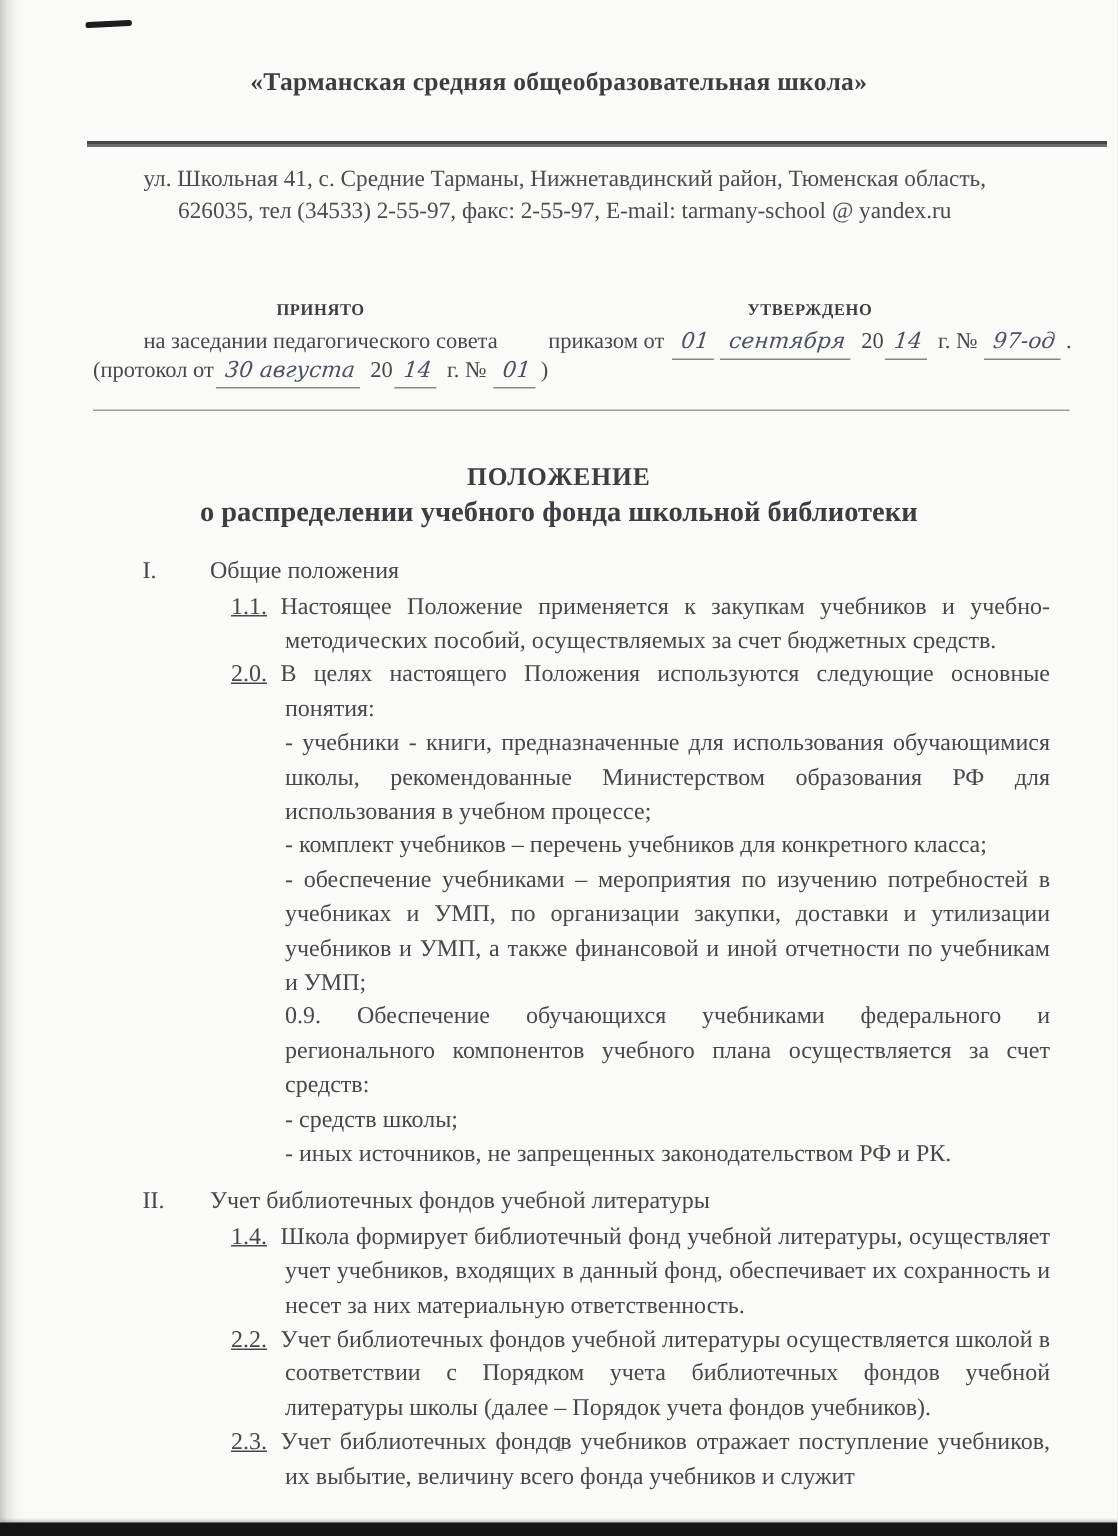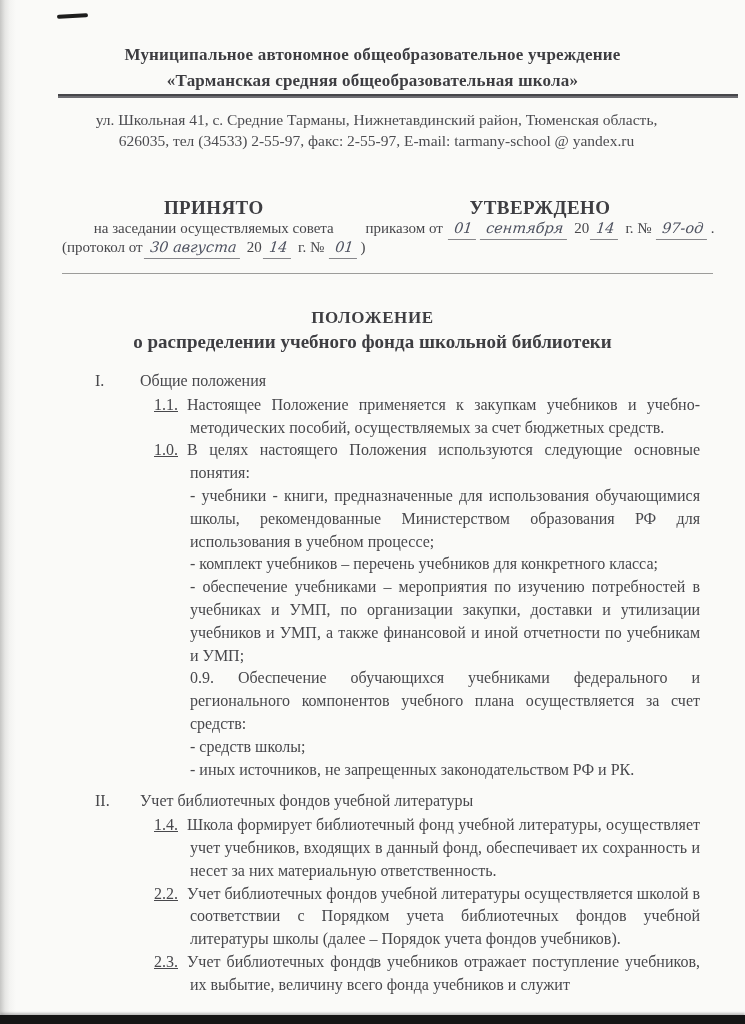--- a/index.html
+++ b/index.html
@@ -11,21 +11,21 @@
   }
   .scan-dash{position:absolute;left:57px;top:14px;width:31px;height:4px;background:#1d1d1d;border-radius:2px;transform:rotate(-3deg);}
   .org{position:absolute;top:42px;left:10px;right:10px;text-align:center;font-weight:bold;font-size:17px;line-height:26px;color:#3d3d41;letter-spacing:.2px;}
   .rule-double{position:absolute;top:94px;left:58px;width:680px;height:2px;background:#46464a;border-bottom:2px solid #6d6d72;box-shadow:0 4px 0 -2px #8b8b90;}
   .address{position:absolute;top:109px;left:30px;right:22px;text-align:center;font-size:15.5px;line-height:21px;color:#4c4c50;}
   .approve{position:absolute;top:192px;left:62px;width:651px;height:81px;border-bottom:1px solid #9c9c9a;display:flex;}
   .acol{box-sizing:border-box;padding-top:6px;text-align:center;font-size:15px;line-height:19px;}
   .acol.left{width:317px;}
   .vdiv{width:1px;background:#9c9c9a;height:81px;}
   .acol.right{flex:1;}
-  .atitle{font-weight:bold;font-size:19px;letter-spacing:.4px;color:#3e3e42;margin-bottom:2px;}
+  .atitle{font-weight:bold;font-size:11px;letter-spacing:.4px;color:#3e3e42;margin-bottom:2px;}
   .aline{white-space:nowrap;}
   .hand{
     display:inline-block;font-family:"DejaVu Serif",serif;font-style:italic;
     color:#4e5260;border-bottom:1px solid #86868a;padding:0 5px 1px;margin:0 2px;
     font-size:14.5px;transform:skewX(-6deg);
   }
   .title-block{position:absolute;top:306px;left:0;right:0;text-align:center;color:#3e3e42;}
   .dtitle{font-weight:bold;font-size:17px;line-height:24px;letter-spacing:.6px;}
   .dsub{font-weight:bold;font-size:19px;line-height:23px;}
   .docbody{position:absolute;top:370px;left:0;right:0;font-size:16px;line-height:22.8px;color:#48484c;}
@@ -39,35 +39,34 @@
   .bottom-strip{position:absolute;left:0;bottom:0;width:745px;height:9px;background:#151515;box-shadow:0 -2px 2px rgba(120,120,120,.45);}
 </style>
 </head>
 <body>
 
 <div class="page">
 
   <div class="scan-dash"></div>
 
   <div class="org">
-    <div>Муниципальное автономное общеобразовательное учреждение</div>
     <div>«Тарманская средняя общеобразовательная школа»</div>
   </div>
 
   <div class="rule-double"></div>
 
   <div class="address">
     <div>ул. Школьная 41, с. Средние Тарманы, Нижнетавдинский район, Тюменская область,</div>
     <div>626035, тел (34533) 2-55-97, факс: 2-55-97, E-mail: tarmany-school @ yandex.ru</div>
   </div>
 
   <div class="approve">
     <div class="acol left">
       <div class="atitle">ПРИНЯТО</div>
-      <div class="aline">на заседании осуществляемых совета</div>
+      <div class="aline">на заседании педагогического совета</div>
       <div class="aline">
         <span>(протокол от</span><span class="hand">30 августа</span>
         <span>20</span><span class="hand">14</span>
         <span>г. №</span>
         <span class="hand">01</span><span>)</span>
       </div>
     </div>
     <div class="vdiv"></div>
     <div class="acol right">
       <div class="atitle">УТВЕРЖДЕНО</div>
@@ -88,21 +87,21 @@
 
   <div class="docbody">
 
     <div class="sec-head">
       <span class="roman">I.</span><span>Общие положения</span>
     </div>
     <div class="para numbered">
       <span class="pnum">1.1.</span><span>Настоящее Положение применяется к закупкам учебников и учебно-методических пособий, осуществляемых за счет бюджетных средств.</span>
     </div>
     <div class="para numbered">
-      <span class="pnum">1.0.</span><span>В целях настоящего Положения используются следующие основные понятия:</span>
+      <span class="pnum">2.0.</span><span>В целях настоящего Положения используются следующие основные понятия:</span>
     </div>
     <div class="para">- учебники - книги, предназначенные для использования обучающимися школы, рекомендованные Министерством образования РФ для использования в учебном процессе;</div>
     <div class="para">- комплект учебников – перечень учебников для конкретного класса;</div>
     <div class="para">- обеспечение учебниками – мероприятия по изучению потребностей в учебниках и УМП, по организации закупки, доставки и утилизации учебников и УМП, а также финансовой и иной отчетности по учебникам и УМП;</div>
     <div class="para">0.9. Обеспечение обучающихся учебниками федерального и регионального компонентов учебного плана осуществляется за счет средств:</div>
     <div class="para">- средств школы;</div>
     <div class="para">- иных источников, не запрещенных законодательством РФ и РК.</div>
 
     <div class="sec-head sec2">
       <span class="roman">II.</span><span>Учет библиотечных фондов учебной литературы</span>

